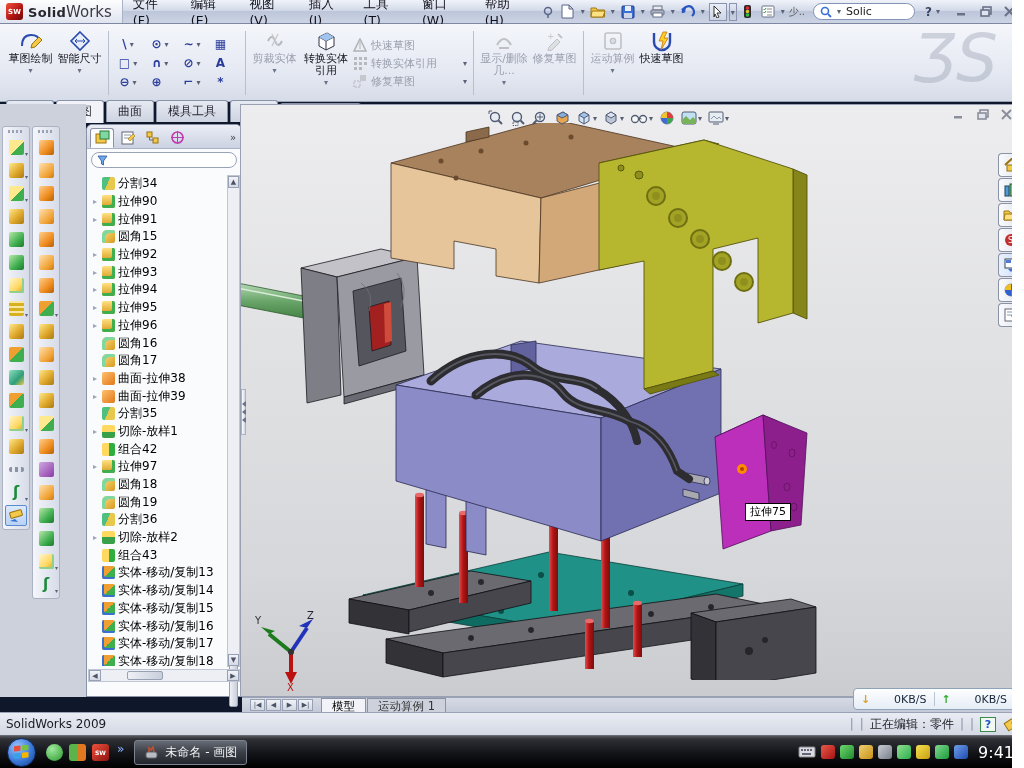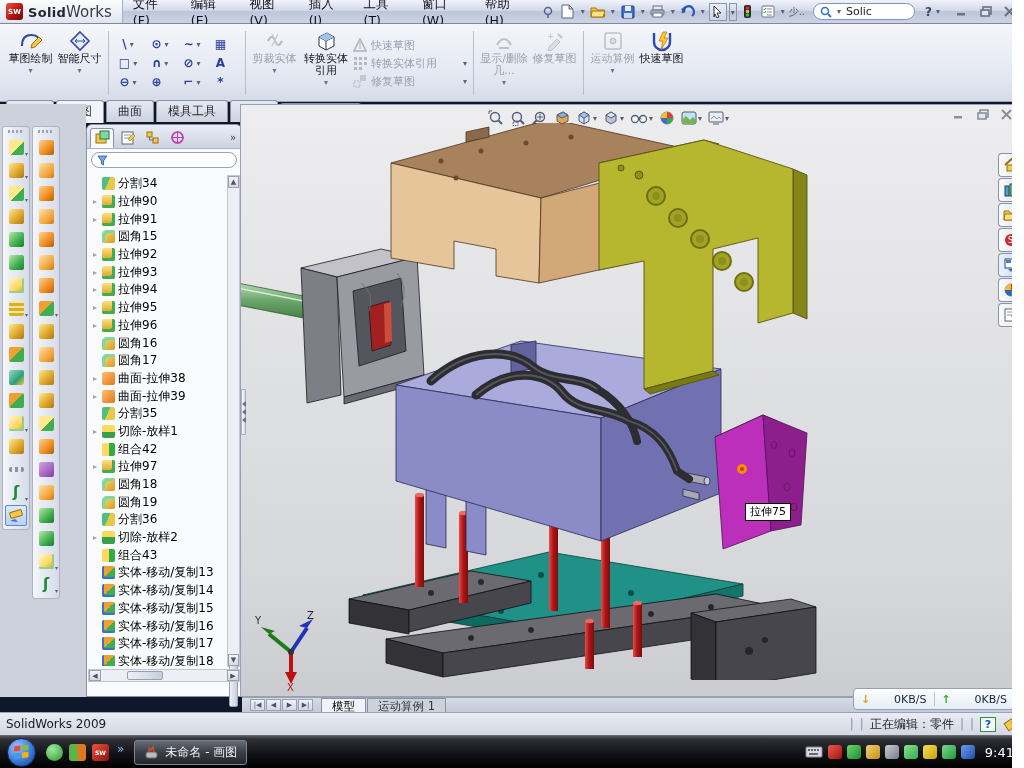--- a/index.html
+++ b/index.html
@@ -151,21 +151,21 @@
   #startorb{width:29px;height:29px;border-radius:50%;margin:0 10px 0 7px;
     background:radial-gradient(circle at 35% 30%,#9cc4ff,#3a78d8 55%,#123c86);border:1px solid #0b2a60;
     display:flex;align-items:center;justify-content:center}
   .qlicon{width:17px;height:17px;border-radius:3px;margin-right:6px}
   #qlmore{color:#8ab4ff;font-size:12px;margin:0 10px 6px 2px}
   .taskbtn{height:25px;display:flex;align-items:center;gap:6px;padding:0 9px;margin-right:10px;border-radius:3px;
     border:1px solid #7b8290;background:linear-gradient(#666b75 0,#3a3e46 50%,#23262c 100%);font-size:12px;color:#f2f2f4;white-space:nowrap}
   .taskbtn.active{border-color:#a6adb9;background:linear-gradient(#858b96 0,#4a4f59 50%,#2e323a 100%)}
   #tray{margin-left:auto;display:flex;align-items:center;gap:5px;padding-right:10px}
   .trico{width:14px;height:14px;border-radius:3px}
-  #clock{font-size:13px;color:#fff;margin-left:5px}
+  #clock{font-size:16px;color:#fff;margin-left:5px}
 </style>
 </head>
 <body>
 
 <div id="root">
 
   <div id="titlebar" class="abs">
     <div id="logo">
       <span class="swcube">SW</span>
       <span><b>Solid</b><span class="lt">Works</span></span>
@@ -441,20 +441,21 @@
       <span class="cmi">
           <svg width="22" height="22">
             <path d="M3,3 v9 a8,8 0 0 0 16,0 v-9" fill="none" stroke="#2a4ab0" stroke-width="2.4"></path>
             <path d="M12,2 l-4,9 h4 l-2,9 l7-12 h-4 l3-6 z" fill="#ffd020" stroke="#c07810" stroke-width=".8"></path>
           </svg>
         </span>
       <span class="cml">快速草图</span>
       <span class="caret" style="visibility:hidden">▾</span>
     </div>
   </div>
+  <div id="watermark" class="abs">ƷS</div>
 
   <div id="tabbar" class="abs">
 
   <span class="rtab">特征</span>
       <span class="rtab active">草图</span>
       <span class="rtab">曲面</span>
       <span class="rtab">模具工具</span>
       <span class="rtab">评估</span>
       <span class="rtab">DimXpert</span>
     </div>

